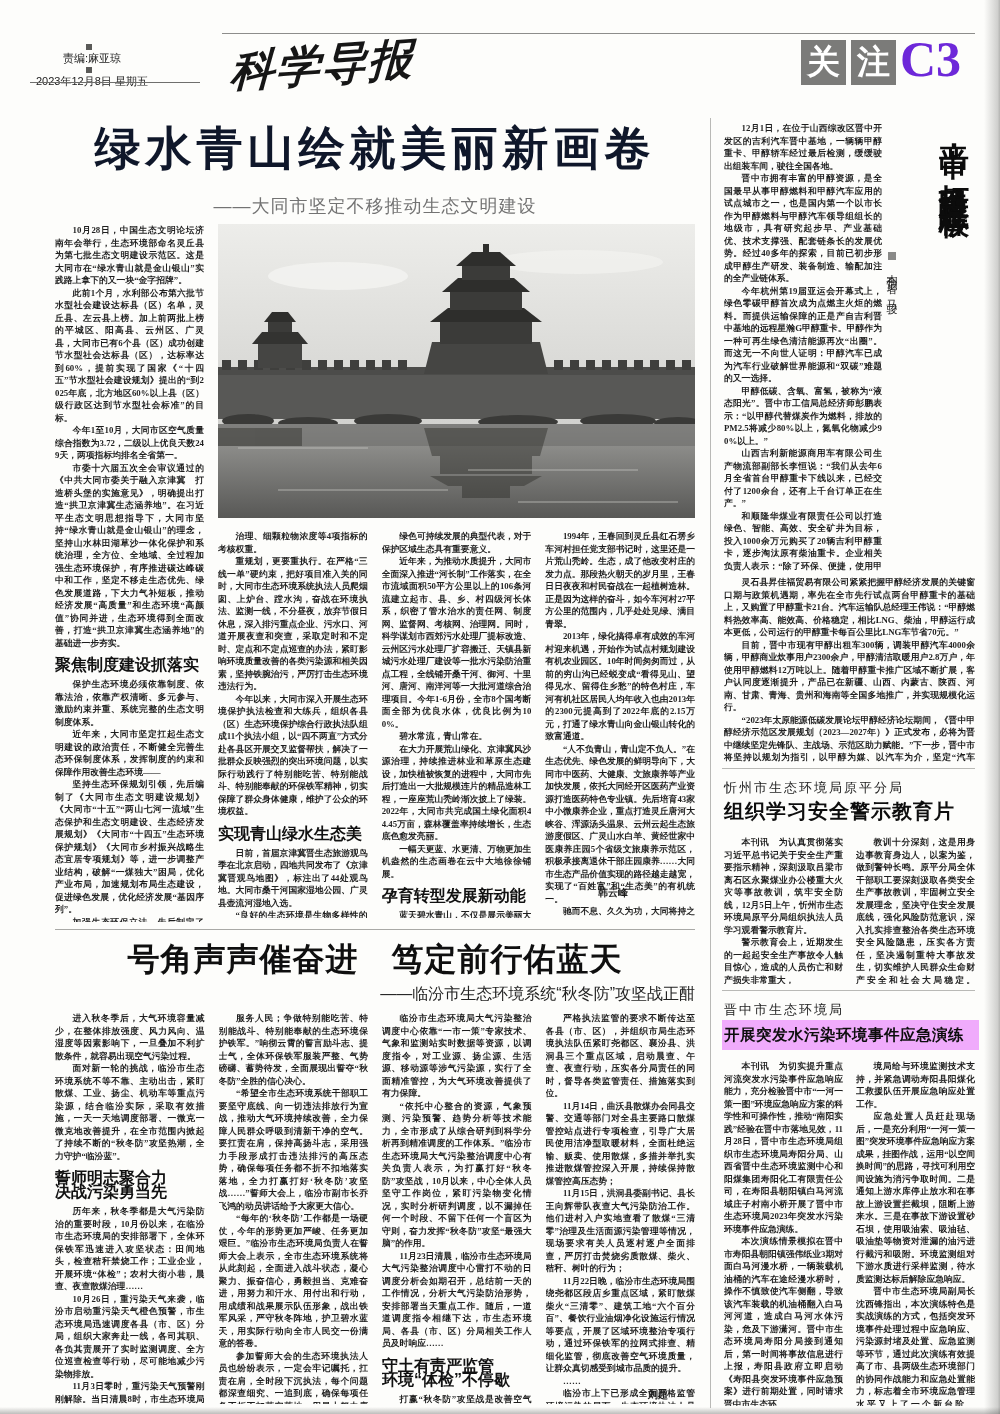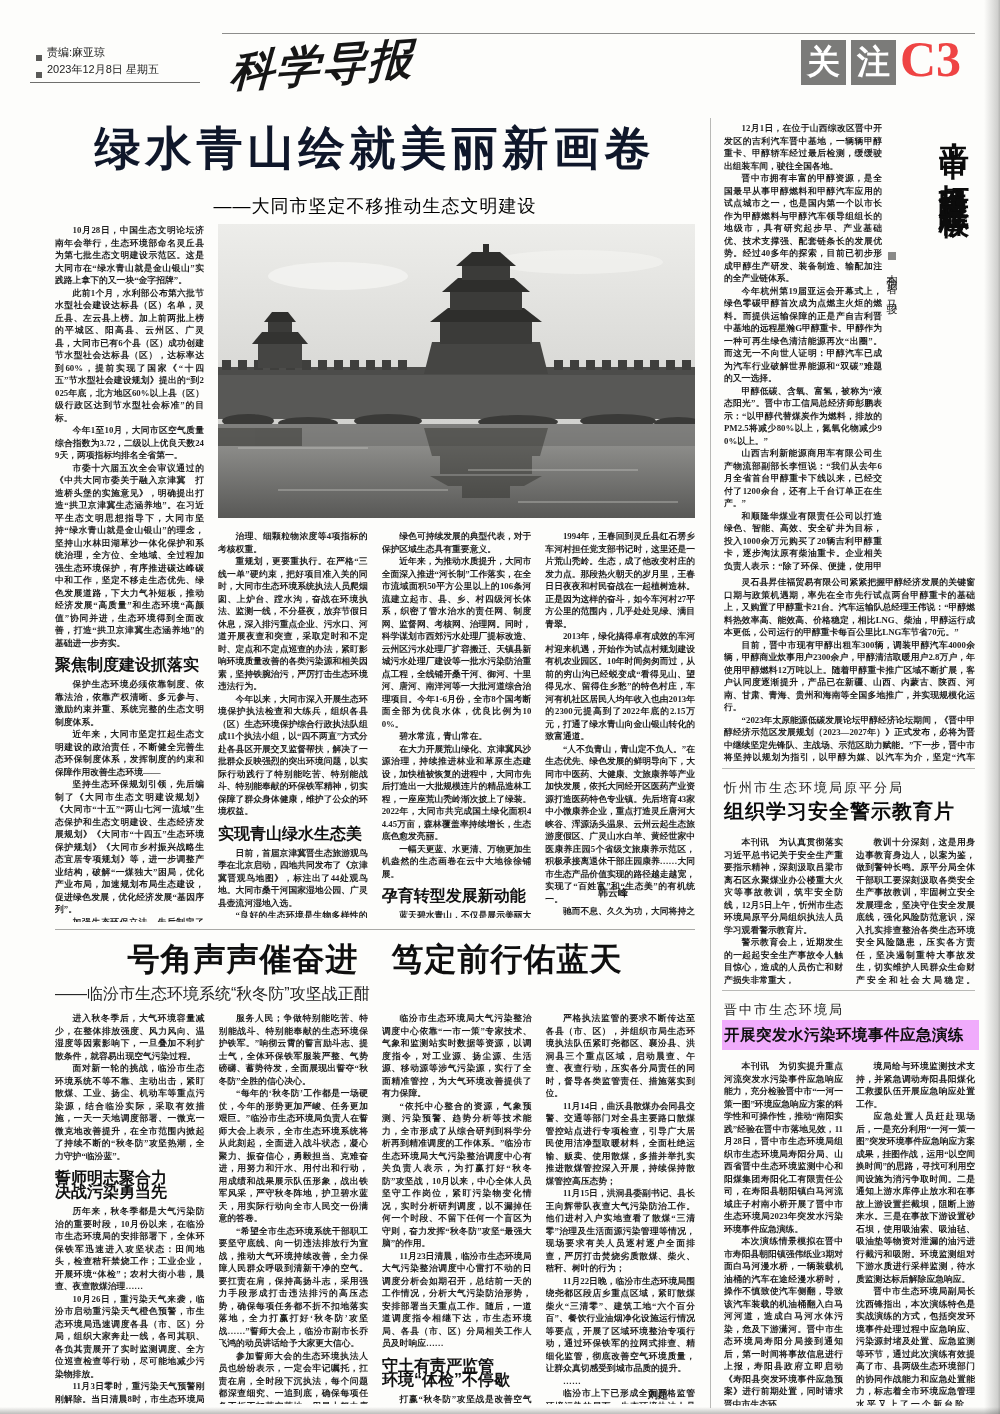--- a/index.html
+++ b/index.html
@@ -4,50 +4,50 @@
 <style>
   html,body { margin:0; padding:0; background:#e9e9e6; }
   .page {
     position:relative; width:1000px; height:1414px; margin:0 auto;
     background:#fdfdfb; color:#1b1b1b; overflow:hidden;
     font-family:"Liberation Serif", serif;
   }
   
   .top-rule { position:absolute; left:222px; top:33px; width:753px; height:1px; background:#8d8d8b; }
   .editor-block { position:absolute; left:36px; top:44px; font-family:"Liberation Sans",sans-serif; font-size:11px; line-height:17px; color:#222; }
-  .ed-line { display:flex; align-items:flex-end; }
+  .ed-line { display:flex; align-items:center;flex-direction:column; }
   .sq { display:inline-block; width:6px; height:6px; background:#5a5a58; margin-right:5px; }
   .editor-rule { position:absolute; left:30px; top:82px; width:170px; height:1px; background:#6f6f6d; }
   .masthead { position:absolute; left:230px; top:36px; font-size:44px; font-weight:bold; font-style:italic;
     letter-spacing:2px; transform:rotate(-4deg) skewX(-6deg); color:#161616; }
   .section-badges { position:absolute; left:801px; top:40px; display:flex; gap:5px; }
   .badge { width:45px; height:45px; background:#7b7b79; color:#fff; display:flex; align-items:center; justify-content:center;
     font-family:"Liberation Sans",sans-serif; font-weight:bold; font-size:33px; }
-  .page-no { position:absolute; left:900px; top:30px; font-size:50px; font-weight:bold; color:#ef4444; }
+  .page-no { position:absolute; left:900px; top:30px; font-size:50px; font-weight:bold; color:#6d28d9; }
   
   .bodytext { font-size:8.8px; line-height:12.5px; text-align:justify; overflow:hidden; overflow-wrap:anywhere; word-break:break-all; color:#1f1f1f; }
   .bodytext p.p { margin:0; text-indent:2em;font-weight:bold; }
   .bodytext h3.subhead { font-family:"Liberation Sans",sans-serif; font-size:16px; line-height:14px; margin:9px 0 6px; white-space:pre-line; color:#111; }
   
   .main-headline { position:absolute; left:55px; top:122px; width:640px; text-align:center;
     font-family:"Liberation Sans",sans-serif; font-weight:900; font-size:46px; letter-spacing:5px; line-height:1.15; color:#0f172a; }
   .main-subtitle { position:absolute; left:55px; top:194px; width:640px; text-align:center;
-    font-family:"Liberation Sans",sans-serif; font-size:18px; letter-spacing:1px; color:#000000; }
+    font-family:"Liberation Sans",sans-serif; font-size:18px; letter-spacing:1px; color:#737373; }
   .main-body { position:absolute; left:55px; top:224px; width:640px; display:flex; }
   .mcol1 { width:149px; margin-right:14px; height:698px; }
   .main-right { width:477px; }
   .photo-wrap { width:477px; height:294px; overflow:hidden; background:#dcdcd9; }
   .main-right-cols { display:flex; gap:14px; margin-top:12px; }
   .mcolr { flex:1; height:388px; }
   .author-han { position:absolute; left:598px; top:886px; font-weight:bold; font-size:10px; font-family:"Liberation Sans",sans-serif; }
   .left-divider { position:absolute; left:55px; top:929px; width:640px; height:1px; background:#a9a9a6; }
   
   .bottom-headline { position:absolute; left:55px; top:938px; width:640px; text-align:center;
     font-weight:900; font-size:32px; letter-spacing:1px; color:#0f0f0f; }
-  .bottom-subtitle { position:absolute; left:55px; top:984px; width:640px; text-align:left;
+  .bottom-subtitle { position:absolute; left:55px; top:984px; width:640px; text-align:right;
     font-family:"Liberation Sans",sans-serif; font-size:16px; color:#222; }
   .bottom-cols { position:absolute; left:55px; top:1012px; width:640px; display:flex; gap:14px; }
   .bcol { flex:1; height:392px; }
   .author-liu { position:absolute; left:648px; top:1388px; font-weight:bold; font-size:10px; font-family:"Liberation Sans",sans-serif; }
   
   .v-divider { position:absolute; left:710px; top:118px; width:1px; height:1290px; background:#b9b9b6; }
   .meth-narrow { position:absolute; left:724px; top:122px; width:158px; height:450px; }
   .meth-byline { position:absolute; left:884px; top:252px; writing-mode:vertical-rl; font-family:"Liberation Sans",sans-serif;
     font-size:11px; letter-spacing:3px; color:#222; }
   .byline-sq { display:inline-block; width:8px; height:8px; background:#8a8a88; margin-bottom:5px; }
@@ -239,22 +239,22 @@
         <p class="p">进入秋冬季后，大气环境容量减少，在整体排放强度、风力风向、温湿度等因素影响下，一旦叠加不利扩散条件，就容易出现空气污染过程。</p>
         <p class="p">面对新一轮的挑战，临汾市生态环境系统不等不靠、主动出击，紧盯散煤、工业、扬尘、机动车等重点污染源，结合临汾实际，采取有效措施，一天一天地调度部署、一微克一微克地改善提升，在全市范围内掀起了持续不断的“秋冬防”攻坚热潮，全力守护“临汾蓝”。</p>
         <h3 class="subhead">誓师明志聚合力
 决战污染勇当先</h3>
         <p class="p">历年来，秋冬季都是大气污染防治的重要时段，10月份以来，在临汾市生态环境局的安排部署下，全体环保铁军迅速进入攻坚状态：田间地头，检查秸秆禁烧工作；工业企业，开展环境“体检”；农村大街小巷，晨查、夜查散煤治理……</p>
         <p class="p">10月26日，重污染天气来袭，临汾市启动重污染天气橙色预警，市生态环境局迅速调度各县（市、区）分局，组织大家奔赴一线，各司其职、各负其责展开了实时监测调度、全方位巡查检查等行动，尽可能地减少污染物排放。</p>
         <p class="p">11月3日零时，重污染天气预警刚刚解除。当日清晨8时，市生态环境局就组织各县（市、区）分局有关负责人以及生态环境执法一线人员，齐聚机关办公楼前，举行了全市生态环境系统“秋冬防”攻坚誓师大会。</p>
       </div>
     <div class="bcol bodytext">
         <p class="p">服务人民；争做特别能吃苦、特别能战斗、特别能奉献的生态环境保护铁军。”响彻云霄的誓言励斗志、提士气，全体环保铁军服装严整、气势磅礴、蓄势待发，全面展现出誓夺“秋冬防”全胜的信心决心。</p>
+        <p class="p">“希望全市生态环境系统干部职工要坚守底线、向一切违法排放行为宣战，推动大气环境持续改善，全力保障人民群众呼吸到清新干净的空气。要扛责在肩，保持高扬斗志，采用强力手段形成打击违法排污的高压态势，确保每项任务都不折不扣地落实落地，全力打赢打好‘秋冬防’攻坚战……”誓师大会上，临汾市副市长乔飞鸿的动员讲话给予大家更大信心。</p>
         <p class="p">“每年的‘秋冬防’工作都是一场硬仗，今年的形势更加严峻、任务更加艰巨。”临汾市生态环境局负责人在誓师大会上表示，全市生态环境系统将从此刻起，全面进入战斗状态，凝心聚力、振奋信心，勇毅担当、克难奋进，用努力和汗水、用付出和行动，用成绩和战果展示队伍形象，战出铁军风采，严守秋冬阵地，护卫碧水蓝天，用实际行动向全市人民交一份满意的答卷。</p>
-        <p class="p">“希望全市生态环境系统干部职工要坚守底线、向一切违法排放行为宣战，推动大气环境持续改善，全力保障人民群众呼吸到清新干净的空气。要扛责在肩，保持高扬斗志，采用强力手段形成打击违法排污的高压态势，确保每项任务都不折不扣地落实落地，全力打赢打好‘秋冬防’攻坚战……”誓师大会上，临汾市副市长乔飞鸿的动员讲话给予大家更大信心。</p>
         <p class="p">参加誓师大会的生态环境执法人员也纷纷表示，一定会牢记嘱托，扛责在肩，全时段下沉执法，每个问题都深查细究、一追到底，确保每项任务不折不扣落实落地，用最大努力鏖战“秋冬防”。</p>
       </div>
     <div class="bcol bodytext">
         <p class="p">临汾市生态环境局大气污染整治调度中心依靠“一市一策”专家技术、气象和监测站实时数据等资源，以调度指令，对工业源、扬尘源、生活源、移动源等涉气污染源，实行了全面精准管控，为大气环境改善提供了有力保障。</p>
         <p class="p">“依托中心整合的资源，气象预测、污染预警、趋势分析等技术能力，全市形成了从综合研判到科学分析再到精准调度的工作体系。”临汾市生态环境局大气污染整治调度中心有关负责人表示，为打赢打好“秋冬防”攻坚战，10月以来，中心全体人员坚守工作岗位，紧盯污染物变化情况，实时分析研判调度，以不漏掉任何一个时段、不留下任何一个盲区为守则，奋力发挥“秋冬防”攻坚“最强大脑”的作用。</p>
         <p class="p">11月23日清晨，临汾市生态环境局大气污染整治调度中心雷打不动的日调度分析会如期召开，总结前一天的工作情况，分析大气污染防治形势，安排部署当天重点工作。随后，一道道调度指令相继下达，市生态环境局、各县（市、区）分局相关工作人员及时响应……</p>
         <h3 class="subhead">守土有责严监管
 环境“体检”不停歇</h3>
         <p class="p">打赢“秋冬防”攻坚战是改善空气质量、提高民生福祉的务实举措，也是对领导干部治理能力和责任担当的实践检验。</p>
       </div>

